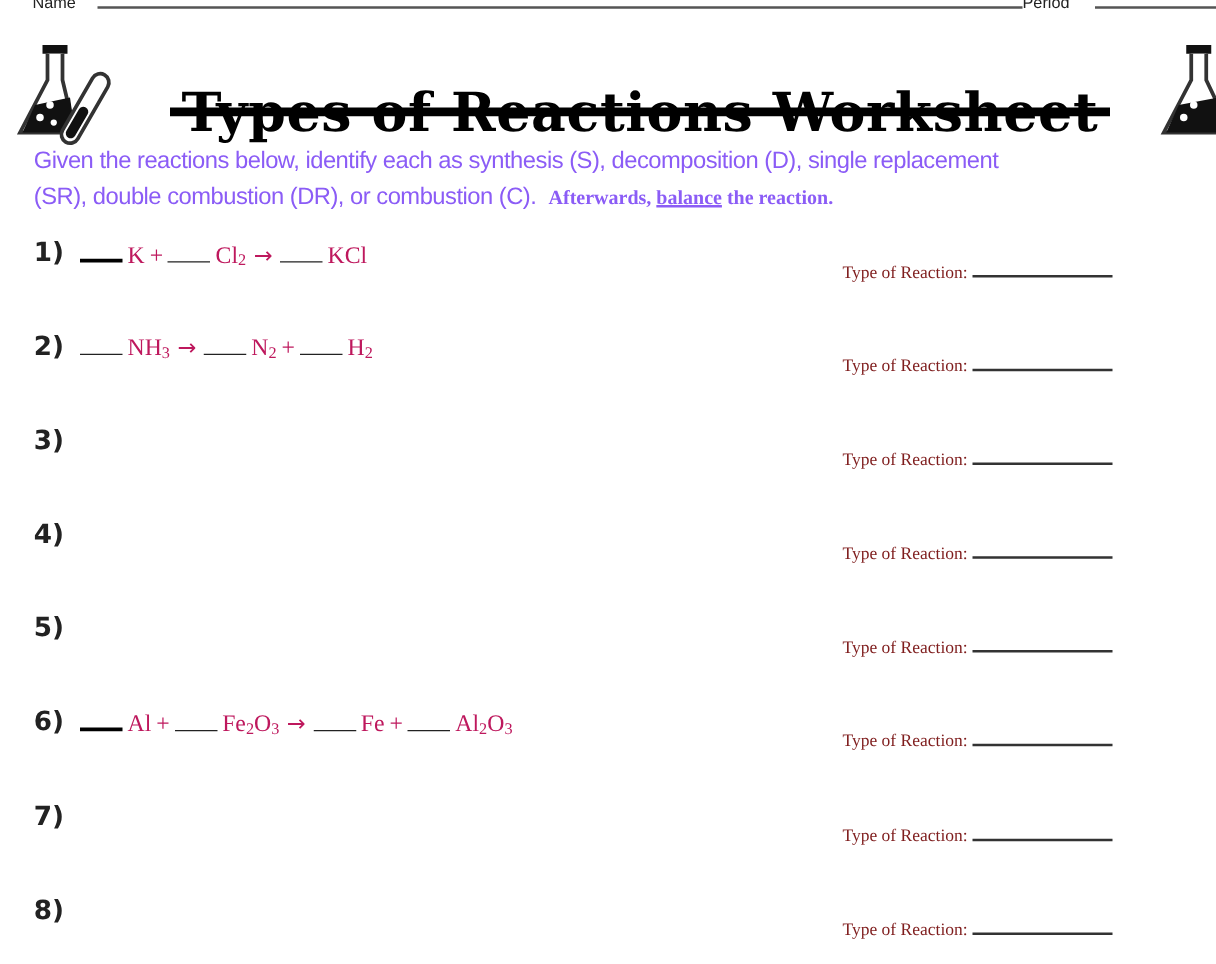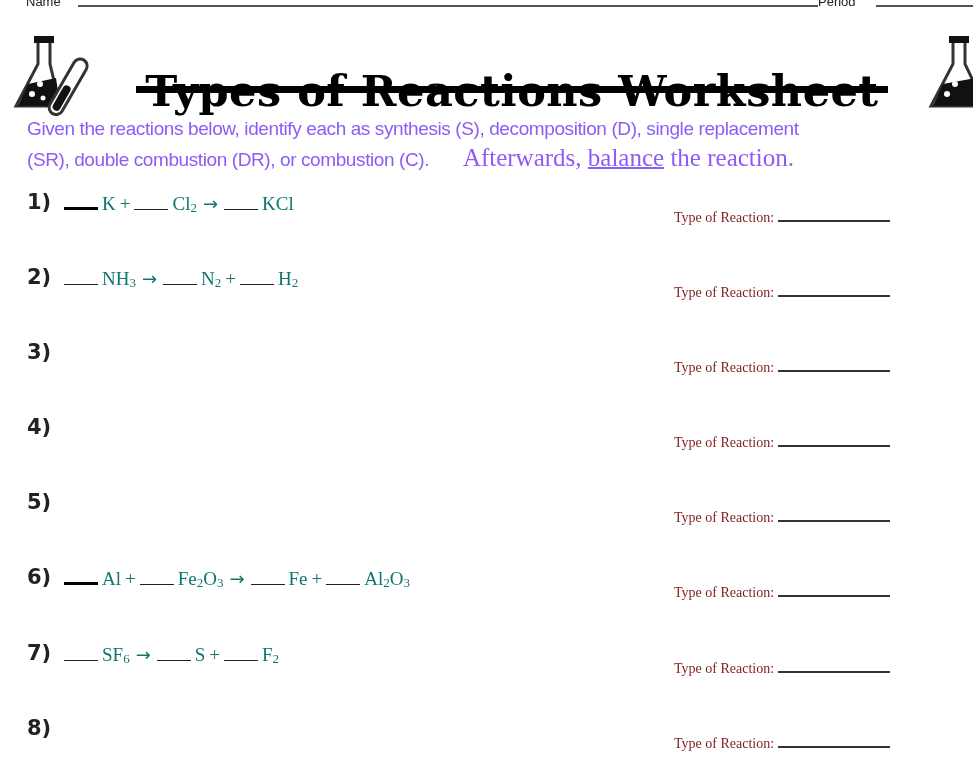--- a/index.html
+++ b/index.html
@@ -19,27 +19,27 @@
   .flask.right { left: 925px; top: 34px; width: 60px; height: 90px; }
 
   .title { position: absolute; left: 136px; top: 36px; width: 752px; text-align: center;
     font-family: "DejaVu Serif", "Liberation Serif", serif; font-weight: 900; font-size: 43px;
     letter-spacing: 0.5px; color: #000; line-height: 52px; }
   .title-bar { position: absolute; left: 136px; top: 86px; width: 752px; height: 7px; background: #000; }
 
   .intro { position: absolute; left: 27px; top: 114px; width: 940px;
     font-family: "Liberation Sans Narrow", "Liberation Sans", "DejaVu Sans Condensed", sans-serif;
     font-size: 19px; line-height: 29px; color:#8b5cf6; letter-spacing: -0.4px; }
-  .intro b { font-family: "Liberation Serif", serif; font-weight: normal; letter-spacing: 0; font-size: 25px; margin-left: 24px; }
+  .intro b { font-family: "Liberation Serif", serif; font-weight: bold; letter-spacing: 0; font-size: 16px; }
   .intro u { text-decoration: underline; text-decoration-thickness: 2px; }
 
   .row { position: absolute; left: 0; width: 973px; height: 30px; }
   .num { position: absolute; left: 27px; top: 0; font-family: "DejaVu Sans", sans-serif;
     font-weight: bold; font-size: 21px; color: #222; }
-  .eq { position: absolute; left: 64px; top: 3px; font-size: 19px; white-space: nowrap; color:#0f766e; }
+  .eq { position: absolute; left: 64px; top: 3px; font-size: 19px; white-space: nowrap; color:#be185d; }
   .blank { display: inline-block; width: 34px; border-bottom: 1.5px solid #222; margin: 0 4px 0 0; height: 14px; vertical-align: baseline; }
   .blank.thick { border-bottom: 3px solid #000; }
   .op { margin: 0 4px; }
   .arrow { margin: 0 6px; font-family: "DejaVu Sans", sans-serif; font-size: 18px; }
   sub { font-size: 13px; vertical-align: -2px; }
   .type { position: absolute; left: 674px; top: 14px; font-size: 14px; color:#7f1d1d; white-space: nowrap; }
   .type .tline { display:inline-block; width: 112px; border-bottom: 2px solid #333; height: 16px; margin-left: 4px; }
 </style>
 </head>
 <body>
@@ -106,20 +106,19 @@
       <span class="num">5)</span>
       <span class="type"><span>Type of Reaction:</span><span class="tline"></span></span>
     </div>
     <div class="row" style="top: 565px;">
       <span class="num">6)</span>
       <span class="eq"><span class="blank thick"></span><span>Al</span><span class="op">+</span><span class="blank"></span><span>Fe<sub>2</sub>O<sub>3</sub></span><span class="arrow">→</span><span class="blank"></span><span>Fe</span><span class="op">+</span><span class="blank"></span><span>Al<sub>2</sub>O<sub>3</sub></span></span>
       <span class="type"><span>Type of Reaction:</span><span class="tline"></span></span>
     </div>
     <div class="row" style="top: 641px;">
       <span class="num">7)</span>
-      <span class="eq"><span class="blank"></span><span>SF<sub>6</sub></span><span class="arrow">→</span><span class="blank"></span><span>S</span><span class="op">+</span><span class="blank"></span><span>F<sub>2</sub></span></span>
       <span class="type"><span>Type of Reaction:</span><span class="tline"></span></span>
     </div>
     <div class="row" style="top: 716px;">
       <span class="num">8)</span>
       <span class="type"><span>Type of Reaction:</span><span class="tline"></span></span>
     </div>
   </div>
 
 </body></html>

